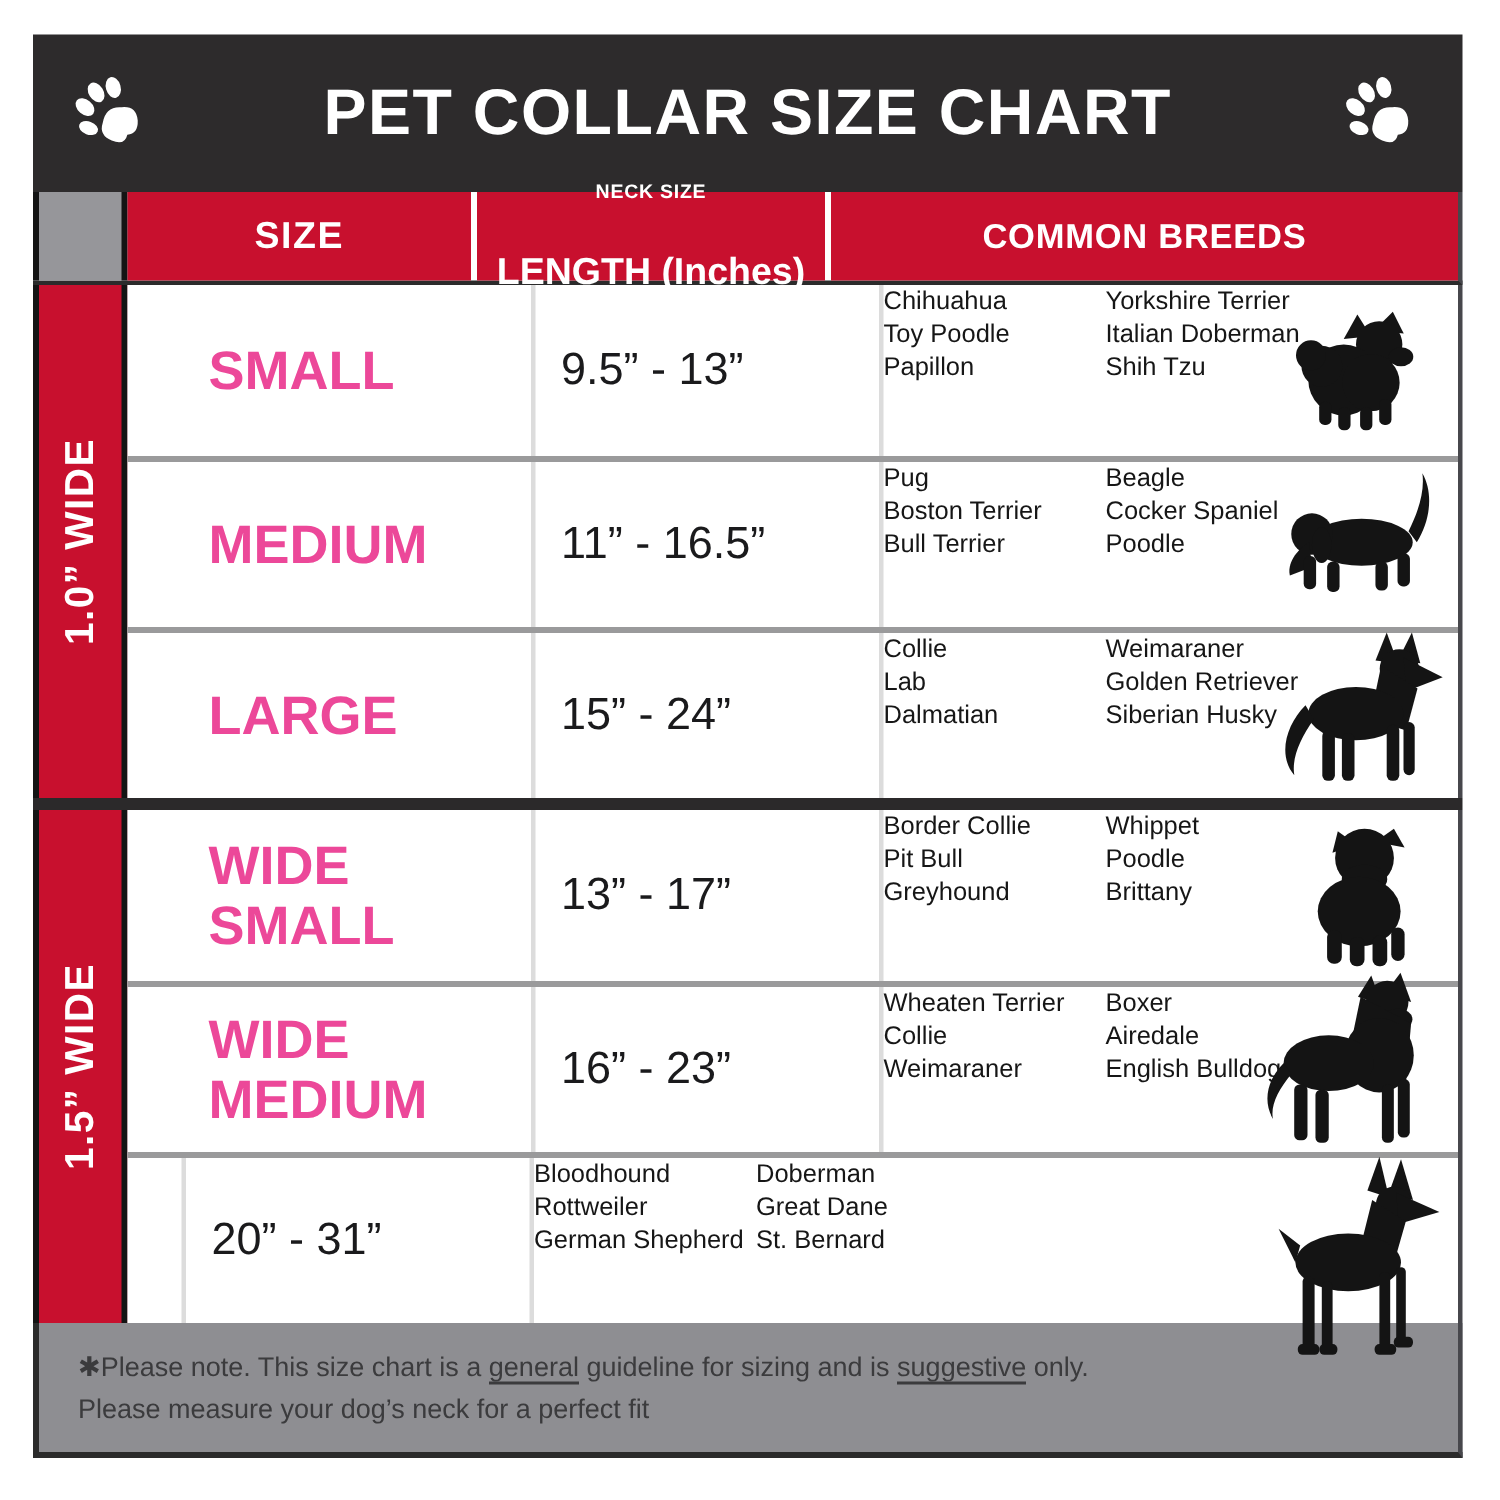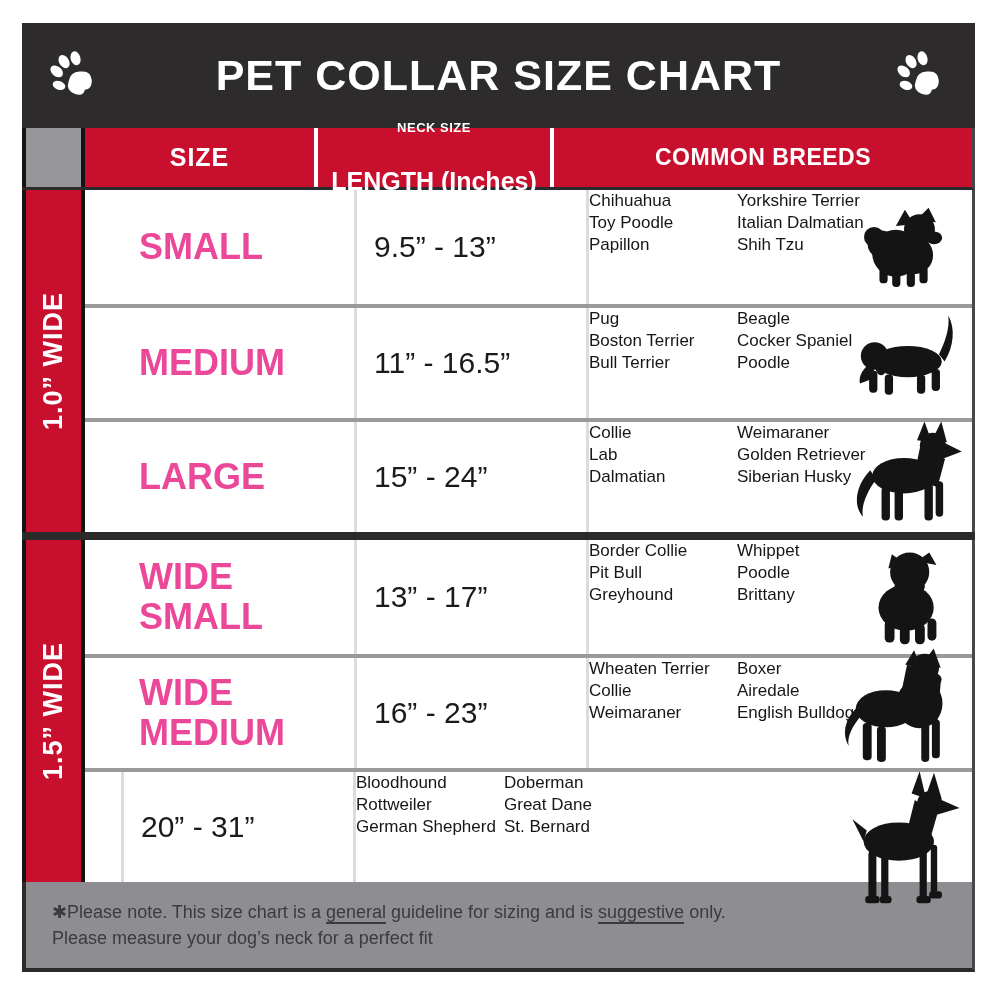--- a/index.html
+++ b/index.html
@@ -111,21 +111,21 @@
         <div class="cell-size">SMALL</div>
         <div class="cell-range">9.5” - 13”</div>
         <div class="cell-breeds">
           <div class="bcol a">
             <div>Chihuahua</div>
             <div>Toy Poodle</div>
             <div>Papillon</div>
           </div>
           <div class="bcol">
             <div>Yorkshire Terrier</div>
-            <div>Italian Dalmatian</div>
+            <div>Italian Doberman</div>
             <div>Shih Tzu</div>
           </div>
           <svg class="dog dog-pomeranian" viewBox="0 0 110 100">
             <g fill="#141414">
               <polygon points="56,10 66,26 46,28"></polygon>
                 <polygon points="82,8 90,24 68,22"></polygon>
               <circle cx="72" cy="32" r="17"></circle>
                 <ellipse cx="88" cy="41" rx="9" ry="7"></ellipse>
               <circle cx="46" cy="58" r="26"></circle>
                 <circle cx="66" cy="60" r="21"></circle>

